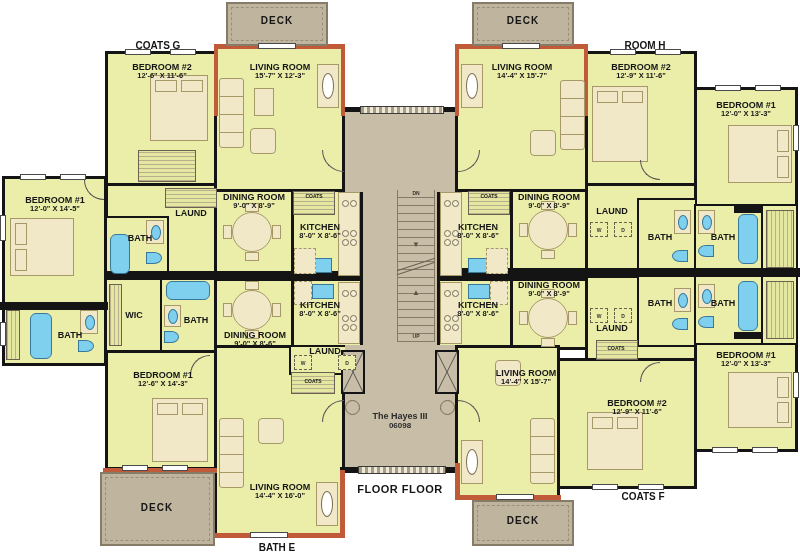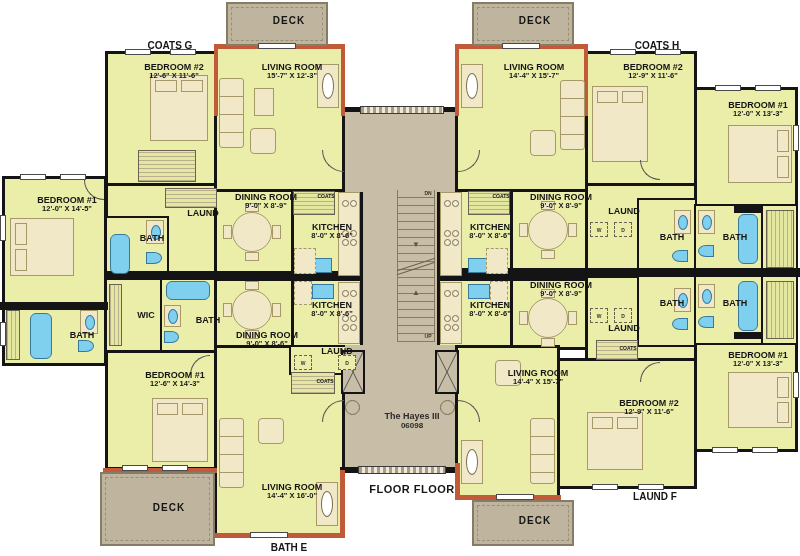--- a/index.html
+++ b/index.html
@@ -21,21 +21,21 @@
   .blue{position:absolute;background:#7FD0EE;border:1px solid #38789B;box-sizing:border-box;}
   .tub{border-radius:6px;}
   .oval{border-radius:50%;}
   .circ{position:absolute;background:#F6EFD8;border:1px solid #7a6f4f;border-radius:50%;box-sizing:border-box;}
   .hatch{position:absolute;background:repeating-linear-gradient(0deg,#b9af8d 0 1px,rgba(0,0,0,0) 1px 4px),#E3E7A0;border:1px solid #6b6150;box-sizing:border-box;}
   .hatchv{position:absolute;background:repeating-linear-gradient(90deg,#b9af8d 0 1px,rgba(0,0,0,0) 1px 4px),#E3E7A0;border:1px solid #6b6150;box-sizing:border-box;}
   .wd{position:absolute;background:#EAEEA9;border:1px dashed #6b6150;box-sizing:border-box;
       font-size:5px;font-weight:bold;color:#333;text-align:center;line-height:14px;}
   .sofa{position:absolute;background:repeating-linear-gradient(180deg,rgba(0,0,0,0) 0 17px,#A69867 17px 18px),#F1E8C8;border:1px solid #A69867;box-sizing:border-box;border-radius:3px;}
   .door{position:absolute;border-left:1px solid #555;border-bottom:1px solid #555;border-radius:0 0 0 100%;box-sizing:border-box;}
-  .lbl{position:absolute;text-align:center;font-weight:bold;white-space:nowrap;transform:translateX(-50%);line-height:1.15;margin-left:12px;}
+  .lbl{position:absolute;text-align:center;font-weight:bold;white-space:nowrap;transform:translateX(-50%);line-height:1.15;}
   .nm{display:block;font-size:9px;}
   .dm{display:block;font-size:7.5px;}
   .one{font-size:9px;}
   .unit{font-size:10px;}
   .deckl{font-size:10px;letter-spacing:1px;}
   .tiny{font-size:5px;letter-spacing:0;}
   .arrow{position:absolute;font-size:8px;color:#5e5546;transform:translateX(-50%);}
   .tv{position:absolute;background:#F1E8C8;border:1px solid #A69867;box-sizing:border-box;}
   .tv i{position:absolute;inset:18%;border:1px solid #7a6f4f;border-radius:50%;background:#fff;}
 </style>
@@ -331,23 +331,23 @@
   <div class="door" style="left:322px;top:150px;width:22px;height:22px;"></div>
   <div class="door" style="left:458px;top:150px;width:22px;height:22px;transform:scaleX(-1);"></div>
   <div class="door" style="left:322px;top:400px;width:22px;height:22px;transform:scaleY(-1);"></div>
   <div class="door" style="left:458px;top:400px;width:22px;height:22px;transform:scale(-1,-1);"></div>
   <div class="door" style="left:84px;top:180px;width:20px;height:20px;"></div>
   <div class="door" style="left:190px;top:355px;width:20px;height:20px;transform:scaleY(-1);"></div>
   <div class="door" style="left:640px;top:160px;width:20px;height:20px;"></div>
   <div class="door" style="left:640px;top:362px;width:20px;height:20px;transform:scaleY(-1);"></div>
 
   <div class="lbl unit" style="left:158px;top:40px;">COATS G</div>
-  <div class="lbl unit" style="left:645px;top:40px;">COATS H</div>
+  <div class="lbl unit" style="left:645px;top:40px;">ROOM H</div>
   <div class="lbl unit" style="left:277px;top:542px;">BATH E</div>
-  <div class="lbl unit" style="left:643px;top:491px;">LAUND F</div>
+  <div class="lbl unit" style="left:643px;top:491px;">COATS F</div>
   <div class="lbl deckl" style="left:277px;top:15px;">DECK</div>
   <div class="lbl deckl" style="left:523px;top:15px;">DECK</div>
   <div class="lbl deckl" style="left:157px;top:502px;">DECK</div>
   <div class="lbl deckl" style="left:523px;top:515px;">DECK</div>
 
   <div class="lbl" style="left:162px;top:62px;">
     <span class="nm">BEDROOM #2</span>
       <span class="dm">12'-6" X 11'-6"</span>
     </div>
   <div class="lbl" style="left:280px;top:62px;">

